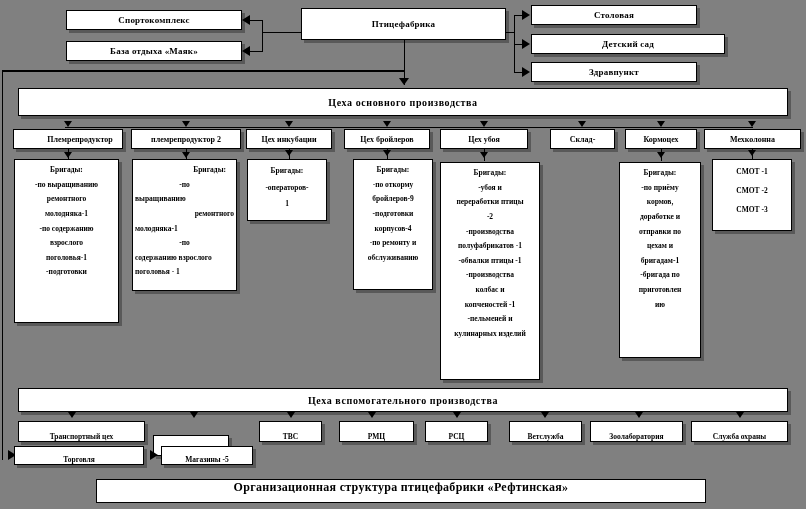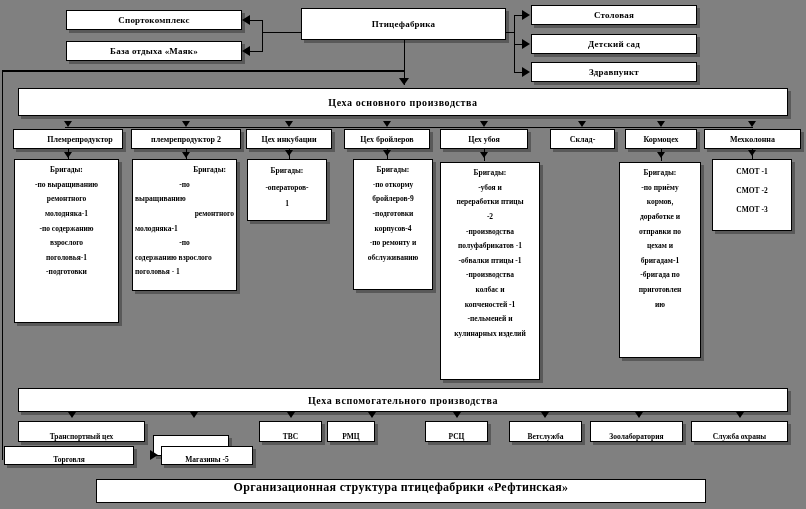--- a/index.html
+++ b/index.html
@@ -135,21 +135,21 @@
   <div class="hline" style="left:262px; top:32px; width:39px;"></div>
   <div class="vline" style="left:262px; top:20px; height:32px;"></div>
   <div class="hline" style="left:250px; top:20px; width:13px;"></div>
   <div class="hline" style="left:250px; top:51px; width:13px;"></div>
   <div class="arrow-left" style="left:242px; top:15px;"></div>
   <div class="arrow-left" style="left:242px; top:46px;"></div>
 
   <div class="box shadow title-box" style="left:531px; top:5px; width:166px; height:20px;">
     <span>Столовая</span>
   </div>
-  <div class="box shadow title-box" style="left:531px; top:34px; width:166px; height:20px;">
+  <div class="box shadow title-box" style="left:531px; top:34px; width:194px; height:20px;">
     <span>Детский сад</span>
   </div>
   <div class="box shadow title-box" style="left:531px; top:62px; width:166px; height:20px;">
     <span>Здравпункт</span>
   </div>
 
   <div class="vline" style="left:514px; top:15px; height:57px;"></div>
   <div class="hline" style="left:506px; top:32px; width:9px;"></div>
   <div class="hline" style="left:514px; top:15px; width:9px;"></div>
   <div class="hline" style="left:514px; top:44px; width:9px;"></div>
@@ -306,38 +306,38 @@
 
   <div class="box shadow small-box" style="left:18px; top:421px; width:127px; height:21px;">
     <span>Транспортный цех</span>
   </div>
   <div class="box shadow small-box" style="left:153px; top:435px; width:76px; height:21px;">
     <span>Электроцех</span>
   </div>
   <div class="box shadow small-box" style="left:259px; top:421px; width:63px; height:21px;">
     <span>ТВС</span>
   </div>
-  <div class="box shadow small-box" style="left:327px; top:421px; width:48px; height:21px;">
+  <div class="box shadow small-box" style="left:339px; top:421px; width:75px; height:21px;">
     <span>РМЦ</span>
   </div>
   <div class="box shadow small-box" style="left:425px; top:421px; width:63px; height:21px;">
     <span>РСЦ</span>
   </div>
   <div class="box shadow small-box" style="left:509px; top:421px; width:73px; height:21px;">
     <span>Ветслужба</span>
   </div>
   <div class="box shadow small-box" style="left:590px; top:421px; width:93px; height:21px;">
     <span>Зоолаборатория</span>
   </div>
   <div class="box shadow small-box" style="left:691px; top:421px; width:97px; height:21px;">
     <span>Служба охраны</span>
   </div>
 
   <div class="arrow-right" style="left:8px; top:450px;"></div>
-  <div class="box shadow small-box" style="left:4px; top:446px; width:130px; height:19px;">
+  <div class="box shadow small-box" style="left:14px; top:446px; width:130px; height:19px;">
     <span>Торговля</span>
   </div>
   <div class="arrow-right" style="left:150px; top:450px;"></div>
   <div class="box shadow small-box" style="left:161px; top:446px; width:92px; height:19px;">
     <span>Магазины -5</span>
   </div>
 
   <div class="box caption-box" style="left:96px; top:479px; width:610px; height:24px; border-width:1px;">
     <span>Организационная структура птицефабрики «Рефтинская»</span>
   </div>

